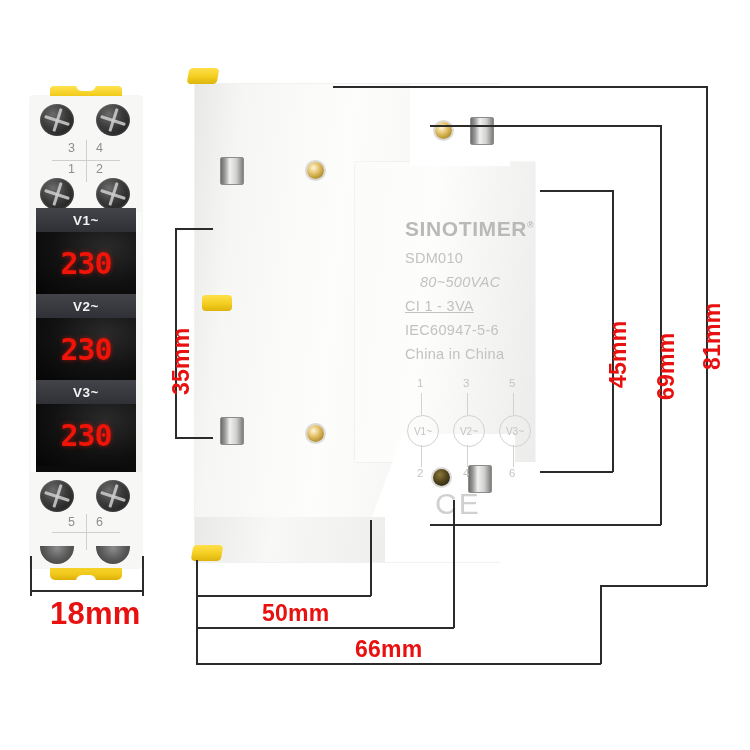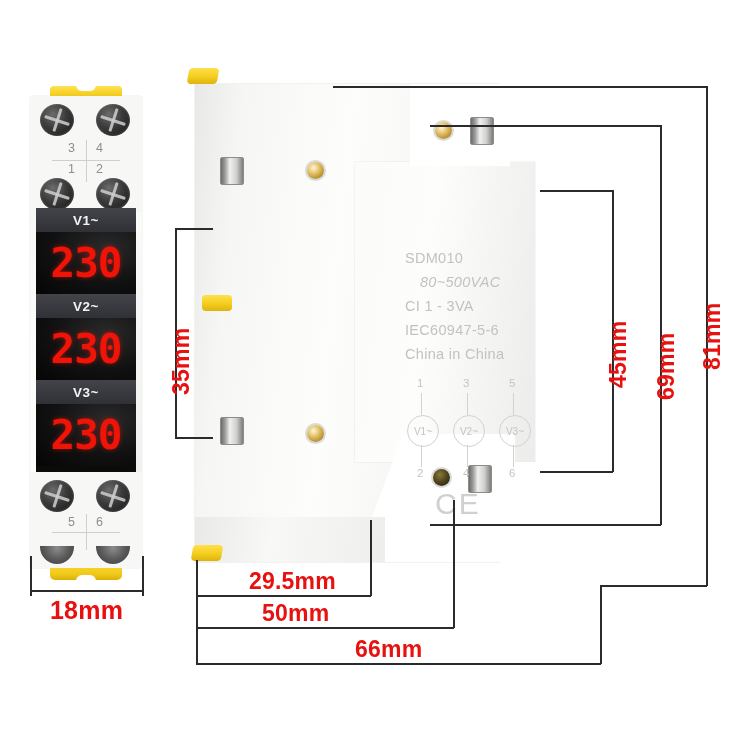--- a/index.html
+++ b/index.html
@@ -82,21 +82,21 @@
     background:linear-gradient(180deg,#43444a 0%,#303136 100%);
     color:#f2f2f2;font-size:13.5px;font-weight:700;
     display:flex;align-items:center;justify-content:center;
     letter-spacing:.5px;
   }
   .lcd-digits{
     position:absolute;left:0;width:100px;height:62px;
     background:radial-gradient(ellipse at 70% 25%,#2a2a2a 0%,#111 55%,#050505 100%);
     color:#f01408;
     font-family:"DejaVu Sans Mono", monospace;
-    font-size:41px;font-weight:700;letter-spacing:-1px;
+    font-size:30px;font-weight:700;letter-spacing:-1px;
     display:flex;align-items:center;justify-content:center;
     text-shadow:0 0 5px rgba(240,20,8,.55);
   }
 
   
   #sideview{left:180px;top:62px;width:410px;height:520px;}
   .sv-main{
     position:absolute;left:15px;top:22px;width:305px;height:478px;
     background:linear-gradient(96deg,#e8e8e6 0%,#f6f6f4 14%,#fdfdfc 45%,#f4f4f2 78%,#e3e3e0 100%);
     box-shadow:0 0 1px rgba(0,0,0,.3);
@@ -222,23 +222,26 @@
     <div class="slot" style="left:40px;top:95px;"></div>
     <div class="grommet" style="left:127px;top:100px;"></div>
     <div class="grommet" style="left:255px;top:60px;"></div>
     <div class="slot" style="left:290px;top:55px;"></div>
 
     <div class="slot" style="left:40px;top:355px;"></div>
     <div class="grommet" style="left:127px;top:363px;"></div>
     <div class="grommet dark" style="left:253px;top:407px;"></div>
     <div class="slot" style="left:288px;top:403px;"></div>
 
+    <div class="brand" style="left:225px;top:155px;">
+      <span>SINOTIMER</span><sup>®</sup>
+    </div>
     <div class="spec" style="left:225px;top:188px;">SDM010</div>
     <div class="spec" style="left:240px;top:212px;font-style:italic;">80~500VAC</div>
-    <div class="spec" style="left:225px;top:236px;">CI 1 - 3VA</div>
+    <div class="spec" style="left:225px;top:236px;text-decoration:underline;">CI 1 - 3VA</div>
     <div class="spec" style="left:225px;top:260px;">IEC60947-5-6</div>
     <div class="spec" style="left:225px;top:284px;">China in China</div>
 
     <div class="wire-diagram" style="left:225px;top:315px;width:160px;height:110px;">
       <div class="wd-num" style="left:12px;top:0px;">1</div>
       <div class="wd-stem" style="left:16px;top:16px;height:22px;"></div>
       <div class="wd-circle" style="left:2px;top:38px;">V1~</div>
       <div class="wd-stem" style="left:16px;top:68px;height:22px;"></div>
       <div class="wd-num" style="left:12px;top:90px;">2</div>
 
@@ -256,21 +259,21 @@
     </div>
 
     <div class="ce" style="left:255px;top:425px;">CE</div>
   </div>
 
   <div class="abs" style="inset:0;">
 
     <div class="dimline dimv" style="left:30px;top:556px;height:40px;"></div>
     <div class="dimline dimv" style="left:142px;top:556px;height:40px;"></div>
     <div class="dimline dimh" style="left:30px;top:590px;width:113px;"></div>
-    <div class="dimtext" style="left:50px;top:596px;font-size:25px;">18mm</div>
+    <div class="dimtext" style="left:50px;top:596px;font-size:31px;">18mm</div>
 
     <div class="dimline dimv" style="left:175px;top:228px;height:210px;"></div>
     <div class="dimline dimh" style="left:175px;top:228px;width:38px;"></div>
     <div class="dimline dimh" style="left:175px;top:437px;width:38px;"></div>
     <div class="dimtext vert" style="left:168px;top:395px;font-size:23px;">35mm</div>
 
     <div class="dimline dimv" style="left:612px;top:190px;height:282px;"></div>
     <div class="dimline dimh" style="left:540px;top:190px;width:73px;"></div>
     <div class="dimline dimh" style="left:540px;top:471px;width:73px;"></div>
     <div class="dimtext vert" style="left:605px;top:388px;font-size:23px;">45mm</div>
@@ -281,21 +284,20 @@
     <div class="dimtext vert" style="left:653px;top:400px;font-size:23px;">69mm</div>
 
     <div class="dimline dimv" style="left:706px;top:86px;height:500px;"></div>
     <div class="dimline dimh" style="left:333px;top:86px;width:374px;"></div>
     <div class="dimline dimh" style="left:600px;top:585px;width:107px;"></div>
     <div class="dimtext vert" style="left:699px;top:370px;font-size:23px;">81mm</div>
 
     <div class="dimline dimh" style="left:196px;top:595px;width:175px;"></div>
     <div class="dimline dimv" style="left:196px;top:560px;height:36px;"></div>
     <div class="dimline dimv" style="left:370px;top:520px;height:76px;"></div>
-    <div class="dimtext" style="left:249px;top:568px;font-size:23px;">29.5mm</div>
 
     <div class="dimline dimh" style="left:196px;top:627px;width:258px;"></div>
     <div class="dimline dimv" style="left:196px;top:595px;height:33px;"></div>
     <div class="dimline dimv" style="left:453px;top:500px;height:128px;"></div>
     <div class="dimtext" style="left:262px;top:600px;font-size:23px;">50mm</div>
 
     <div class="dimline dimh" style="left:196px;top:663px;width:405px;"></div>
     <div class="dimline dimv" style="left:196px;top:627px;height:37px;"></div>
     <div class="dimline dimv" style="left:600px;top:585px;height:79px;"></div>
     <div class="dimtext" style="left:355px;top:636px;font-size:23px;">66mm</div>

